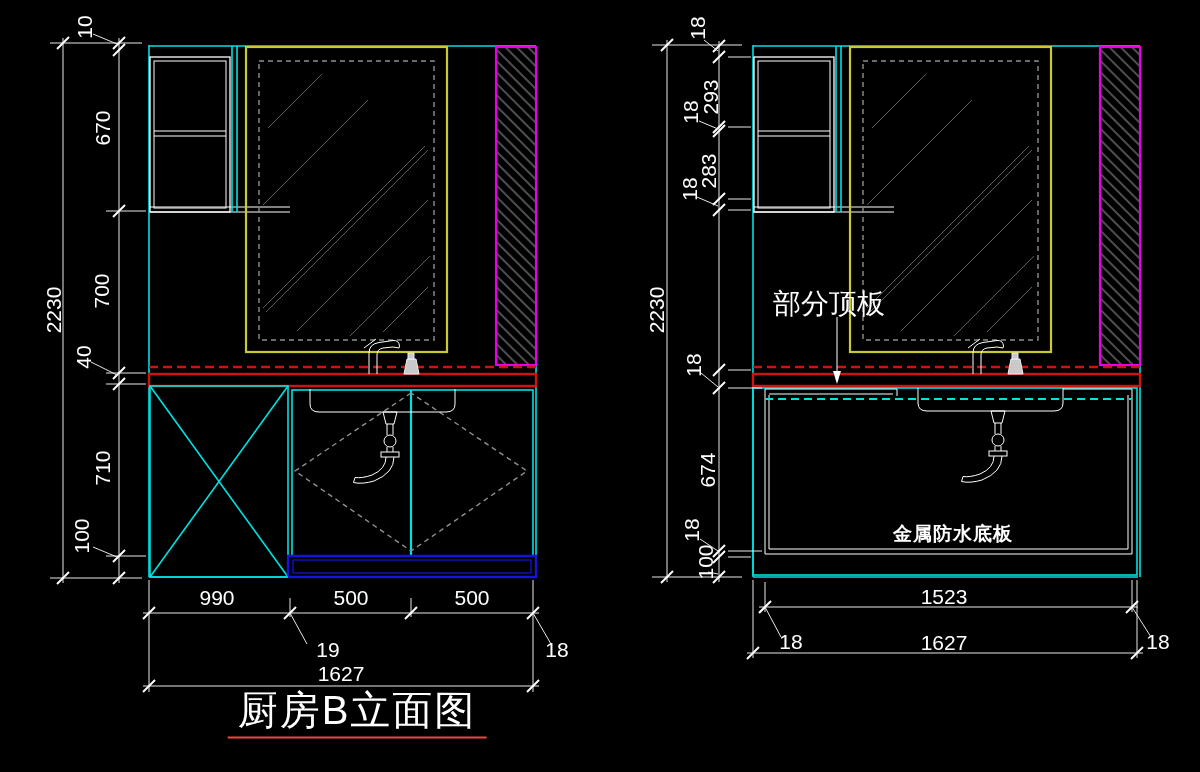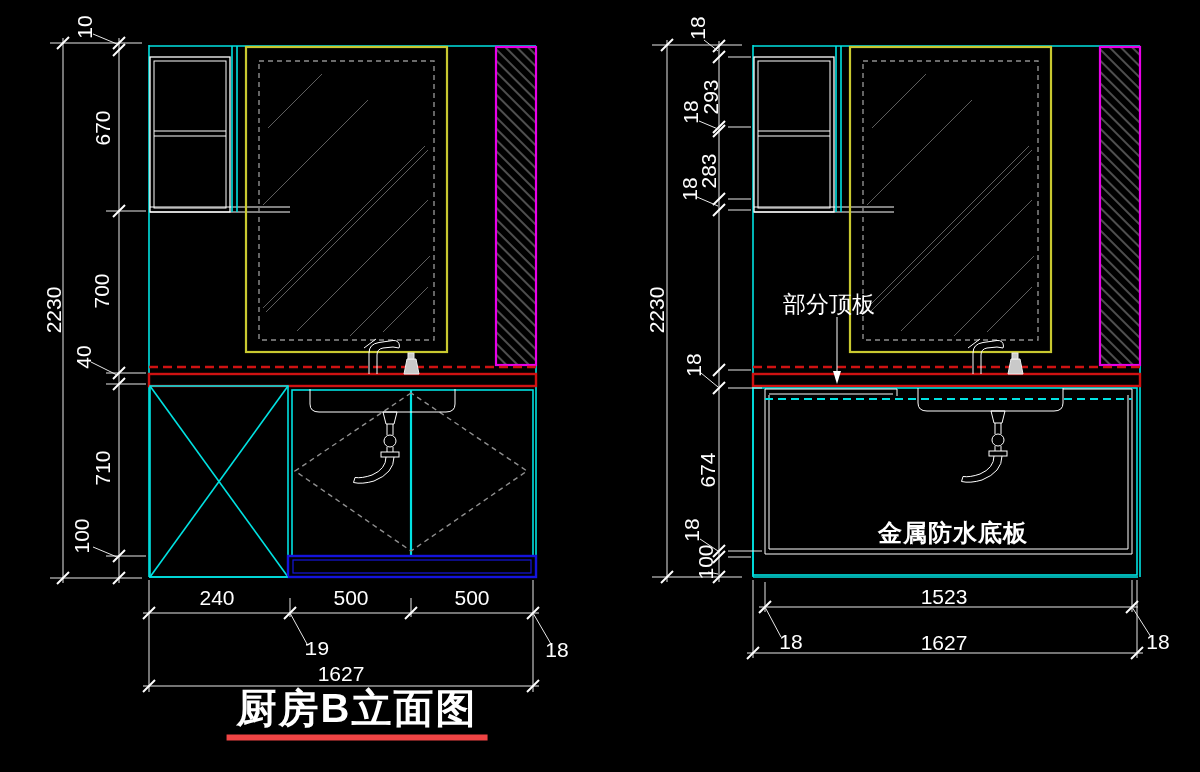--- a/index.html
+++ b/index.html
@@ -18,23 +18,23 @@
   .rdb{stroke:var(--red_line);stroke-width:2.4;fill:none;}
   .bl{stroke:var(--blue);stroke-width:2.4;fill:none;}
   .bl1{stroke:var(--blue);stroke-width:1.2;fill:none;}
   .gy{stroke:#5e5e5e;stroke-width:1;}
   .gyd{stroke:#8f8f8f;stroke-width:1.4;stroke-dasharray:5 4;}
   .dm{stroke:#e8e8e8;stroke-width:1;}
   .tkl{stroke:#fff;stroke-width:2;}
   .lbl{position:absolute;color:#fff;font-size:21px;line-height:1;white-space:nowrap;
        transform:translate(-50%,-50%);letter-spacing:0;}
   .rot{transform:translate(-50%,-50%) rotate(-90deg);}
-  .note{font-size:23px;}
-  .noteb{font-size:24px;font-weight:bold;letter-spacing:1px;}
-  .title{font-size:40px;font-weight:bold;letter-spacing:2px;border-bottom:6px solid #ef4444;
+  .note{font-size:28px;}
+  .noteb{font-size:19px;font-weight:bold;letter-spacing:1px;}
+  .title{font-size:40px;font-weight:normal;letter-spacing:2px;border-bottom:2px solid #ef4444;
          padding:0 10px 7px 10px;}
 </style>
 </head>
 <body>
 
 <div id="canvas">
 
 <svg width="1200" height="772" viewBox="0 0 1200 772">
   <defs>
     <pattern id="hatch" width="8" height="8" patternUnits="userSpaceOnUse" patternTransform="rotate(-45)">
@@ -226,24 +226,24 @@
 </svg>
 
 <span class="lbl rot" style="left:53px;top:310px;">2230</span>
 <span class="lbl rot" style="left:84px;top:27px;">10</span>
 <span class="lbl rot" style="left:102px;top:128px;">670</span>
 <span class="lbl rot" style="left:101px;top:291px;">700</span>
 <span class="lbl rot" style="left:83px;top:357px;">40</span>
 <span class="lbl rot" style="left:102px;top:468px;">710</span>
 <span class="lbl rot" style="left:81px;top:536px;">100</span>
 
-<span class="lbl" style="left:217px;top:597px;">240</span>
+<span class="lbl" style="left:217px;top:597px;">990</span>
 <span class="lbl" style="left:351px;top:597px;">500</span>
 <span class="lbl" style="left:472px;top:597px;">500</span>
-<span class="lbl" style="left:317px;top:649px;font-family:Liberation Mono, monospace;">19</span>
+<span class="lbl" style="left:328px;top:649px;">19</span>
 <span class="lbl" style="left:557px;top:649px;">18</span>
 <span class="lbl" style="left:341px;top:673px;">1627</span>
 <span class="lbl title" style="left:357px;top:714px;">厨房B立面图</span>
 
 <span class="lbl rot" style="left:656px;top:310px;">2230</span>
 <span class="lbl rot" style="left:697px;top:28px;">18</span>
 <span class="lbl rot" style="left:710px;top:97px;">293</span>
 <span class="lbl rot" style="left:690px;top:112px;">18</span>
 <span class="lbl rot" style="left:708px;top:171px;">283</span>
 <span class="lbl rot" style="left:689px;top:189px;">18</span>

